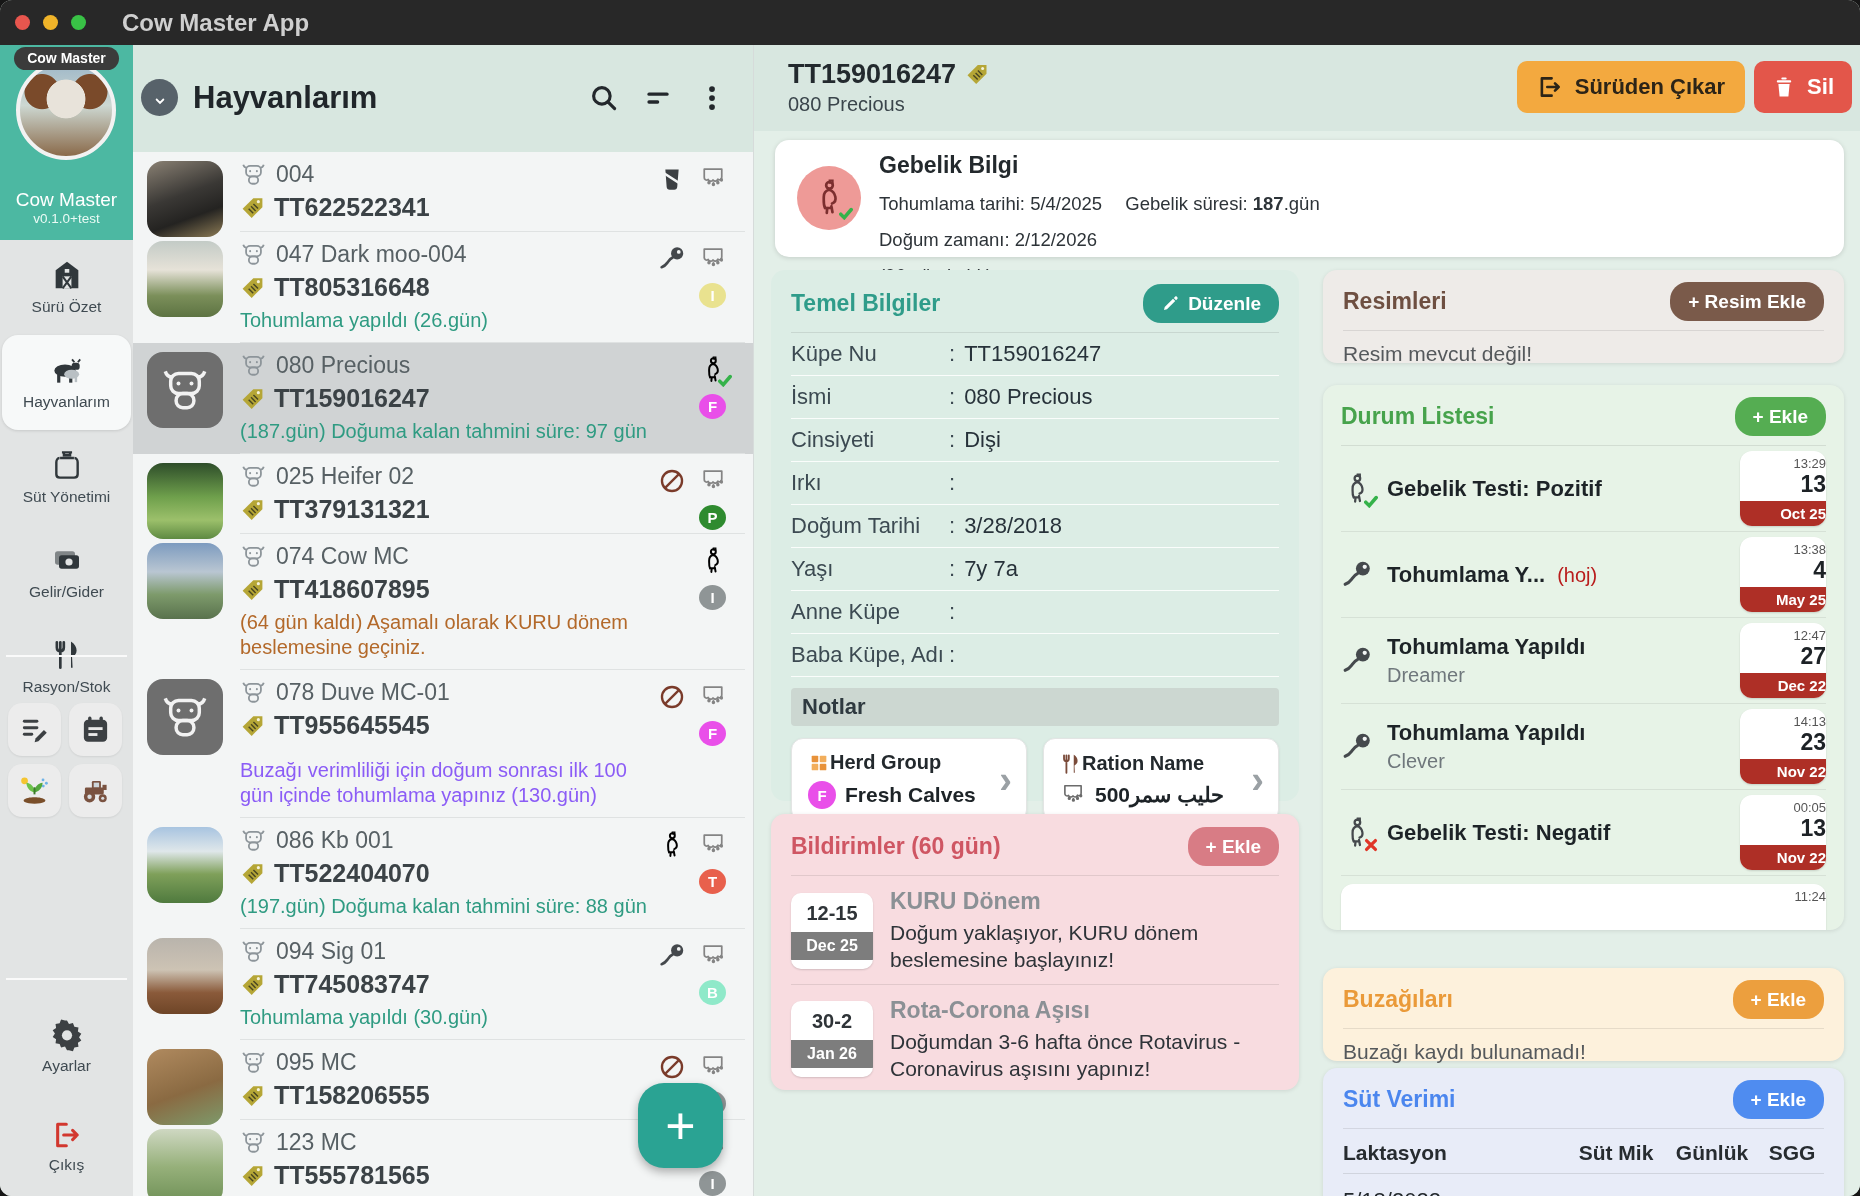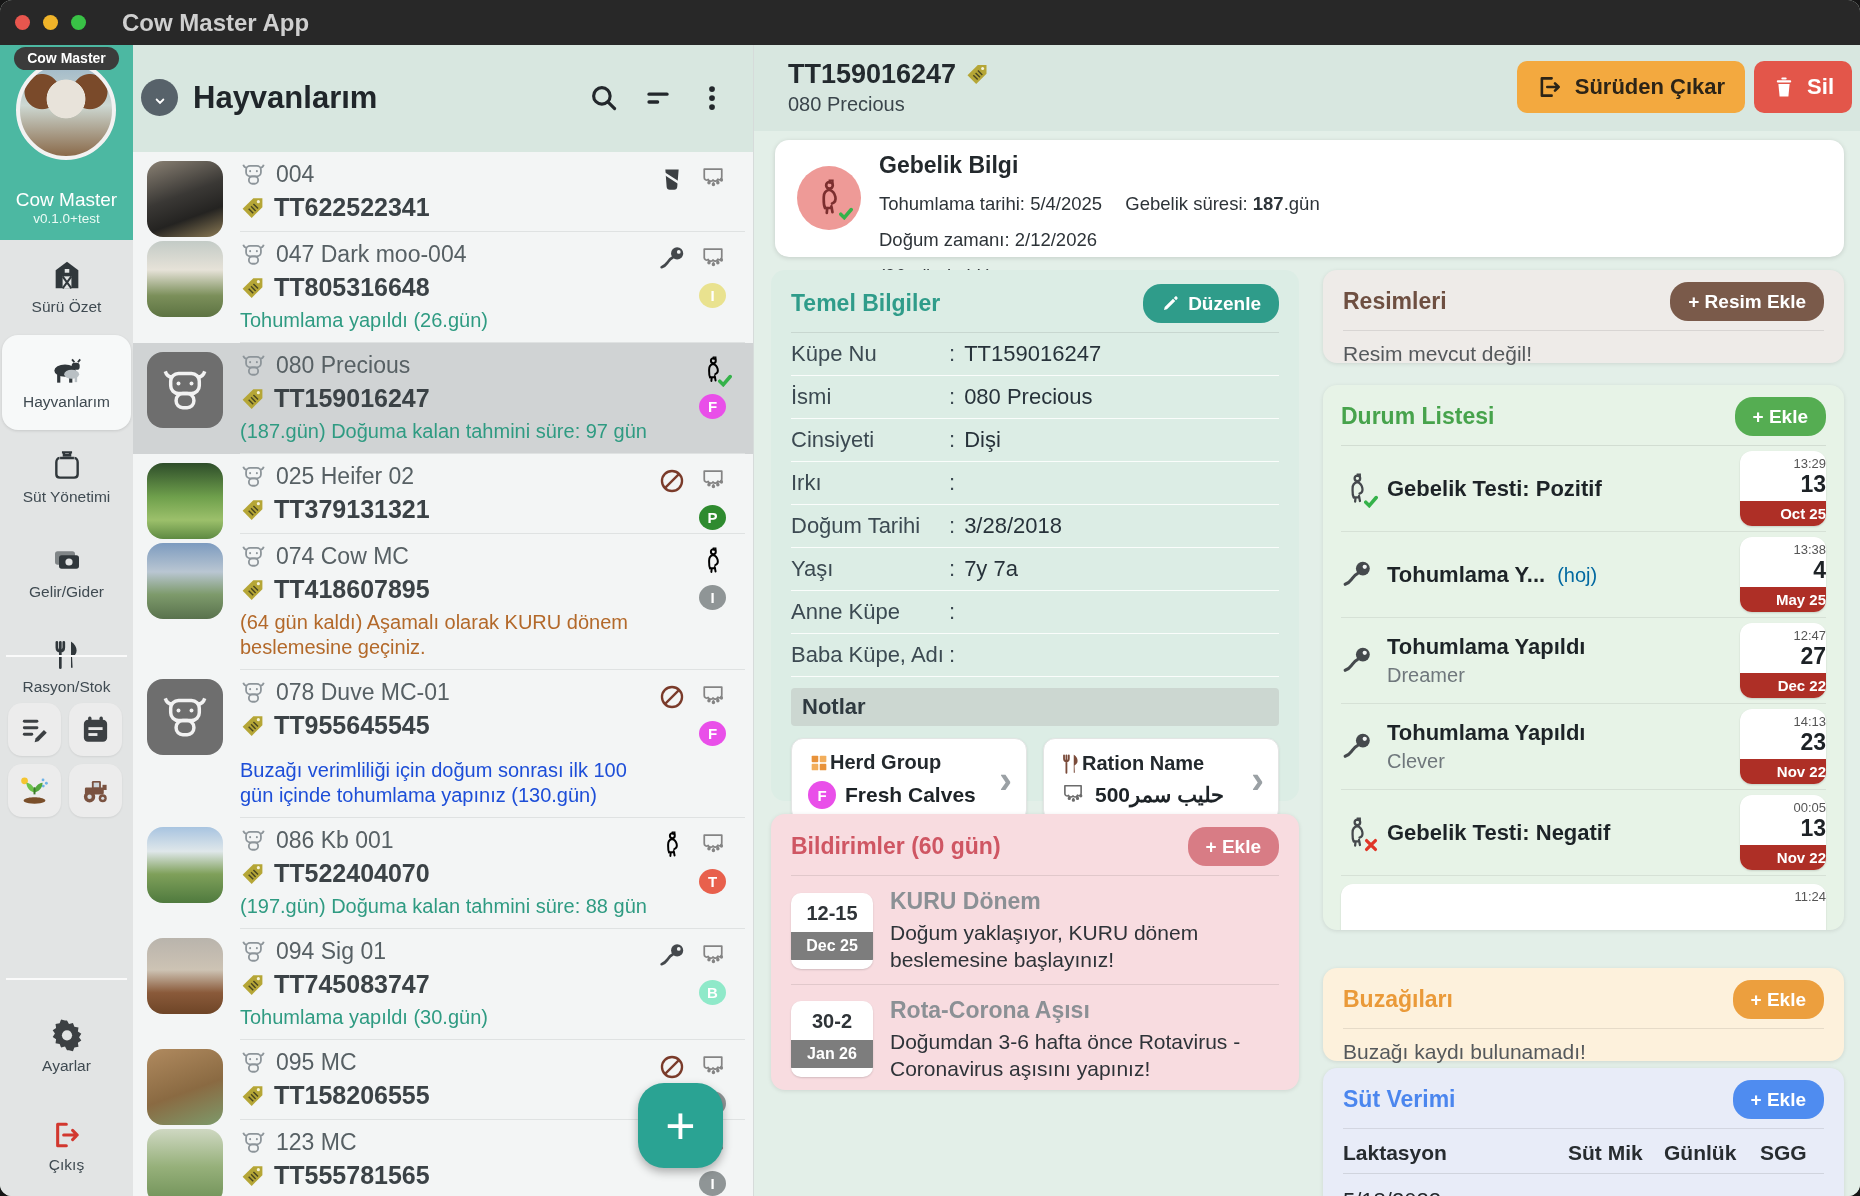--- a/index.html
+++ b/index.html
@@ -53,21 +53,21 @@
   .t5{background:linear-gradient(180deg,#7d9bbf 0%,#b9c6d2 38%,#7d9a6b 68%,#59724d 100%);}
   .t7{background:linear-gradient(180deg,#a8c4e0 0%,#dfe7ea 32%,#7fa05a 62%,#4f7a3e 100%);}
   .t8{background:linear-gradient(180deg,#b9b4ac 0%,#cdc3b4 42%,#8a5a3a 72%,#6e4527 100%);}
   .t9{background:linear-gradient(160deg,#b08a5f 0%,#8a6a42 55%,#7d9a6b 100%);}
   .t10{background:linear-gradient(180deg,#cfd8c2 0%,#96b07a 50%,#6d8f55 100%);}
   .r-name{display:flex;align-items:center;gap:9px;font-size:23px;color:#576064;}
   .r-name .ic-wrap{width:27px;height:27px;color:#8d959a;flex:0 0 auto;}
   .r-tag{display:flex;align-items:center;gap:9px;font-size:25px;font-weight:bold;color:#3b4246;margin-top:5px;}
   .r-tag .ic-wrap{width:25px;height:25px;flex:0 0 auto;}
   .r-status{font-size:20px;margin-top:6px;max-width:482px;line-height:1.25;}
-  .st-teal{color:#2f9b82;} .st-orange{color:#b3692a;} .st-red{color:#1d4ed8;margin-top:18px;}
+  .st-teal{color:#2f9b82;} .st-orange{color:#b3692a;} .st-red{color:#8b5cf6;margin-top:18px;}
   .tr-icons{position:absolute;top:13px;right:26px;display:flex;gap:13px;}
   .tr-icons .ic-wrap{width:28px;height:28px;}
   .ic-udder{color:#848484;} .ic-dry{color:#3c4043;} .ic-sperm{color:#44484c;} .ic-banned{color:#7a3b2a;}
   .badge{position:absolute;top:51px;right:27px;width:27px;height:25px;border-radius:50%;color:#fff;font-weight:bold;font-size:15px;display:flex;align-items:center;justify-content:center;}
   .fab{position:absolute;left:505px;top:1040px;width:85px;height:85px;border-radius:26px;background:#2aa393;color:#fff;font-size:52px;font-weight:300;display:flex;align-items:center;justify-content:center;box-shadow:0 4px 10px rgba(0,0,0,.3);cursor:pointer;z-index:10;}
   
   .detail{position:absolute;top:43px;left:754px;right:0;bottom:0;background:#e3efe8;}
   .d-head{position:absolute;top:0;left:0;right:0;height:88px;background:#d8e7e0;display:flex;align-items:center;padding:0 8px 0 34px;}
   .d-tag{font-size:27px;font-weight:bold;color:#232a2e;display:flex;align-items:center;gap:9px;}
   .d-tag .ic-wrap{width:24px;height:24px;}
@@ -124,35 +124,35 @@
   .btn-resim{background:#7a5a4a;}
   .empty-line{font-size:21px;color:#55595c;margin-top:11px;}
   .durum{left:569px;top:342px;width:521px;height:545px;background:#e7f3e7;padding:12px 18px 0;overflow:hidden;box-shadow:0 1px 4px rgba(0,0,0,.10);}
   .durum .sec-title{color:#47a34c;}
   .btn-durum{background:#55ad52;}
   .s-item{display:flex;align-items:center;gap:14px;height:86px;border-bottom:1px solid rgba(0,0,0,.07);}
   .s-item .ic-wrap{flex:0 0 32px;width:32px;height:32px;color:#45494d;}
   .s-texts{flex:1 1 auto;}
   .s-title-row{display:flex;align-items:baseline;gap:12px;}
   .s-title{font-size:22px;font-weight:bold;color:#1d2327;}
-  .s-note{font-size:20px;color:#0369a1;}
+  .s-note{font-size:20px;color:#b91c1c;}
   .s-sub{font-size:20px;color:#6f777c;margin-top:4px;}
   .chip{flex:0 0 86px;border-radius:12px;overflow:hidden;background:#fff;text-align:right;box-shadow:0 1px 2px rgba(0,0,0,.14);}
   .chip-time{font-size:13px;color:#555;padding-top:5px;}
   .chip-day{font-size:23px;font-weight:bold;color:#1d2226;line-height:1.15;padding-bottom:4px;}
   .chip-month{background:#ae2f26;color:#fff;font-weight:bold;font-size:15px;padding:4px 0;}
   .chip.partial{margin:8px 0 0 auto;height:60px;}
   .buza{left:569px;top:909px;width:521px;height:93px;background:#fdf1dc;padding:12px 20px;box-shadow:0 1px 4px rgba(0,0,0,.10);margin-top:16px;}
   .buza .sec-title{color:#ea9a39;}
   .btn-buza{background:#ec9f3e;}
   .sut{left:569px;top:1025px;width:521px;height:220px;background:#e8ecf8;padding:12px 20px;box-shadow:0 1px 4px rgba(0,0,0,.10);}
   .sut .sec-title{color:#4b86ee;}
   .btn-sut{background:#4f8cf0;}
   .milk-grid{display:grid;grid-template-columns:1fr 96px 96px 64px;margin-top:12px;font-size:21px;color:#272c30;font-weight:600;border-bottom:1px solid rgba(0,0,0,.10);padding-bottom:8px;}
-  .milk-grid .num{text-align:left;}
+  .milk-grid .num{text-align:center;}
   .milk-row{display:grid;grid-template-columns:1fr 96px 96px 64px;font-size:22px;color:#22282c;margin-top:14px;position:relative;}
   
   .ic-wrap{display:inline-block;position:relative;}
   .ic{display:block;width:100%;height:100%;}
   .ov{position:absolute;right:-5px;bottom:-3px;width:14px;height:14px;}
   .ov.ok path{stroke:#35b24a;stroke-width:3;fill:none;stroke-linecap:round;}
   .ov.bad path{stroke:#e03527;stroke-width:2.8;fill:none;stroke-linecap:round;}
 </style>
 </head>
 <body>

